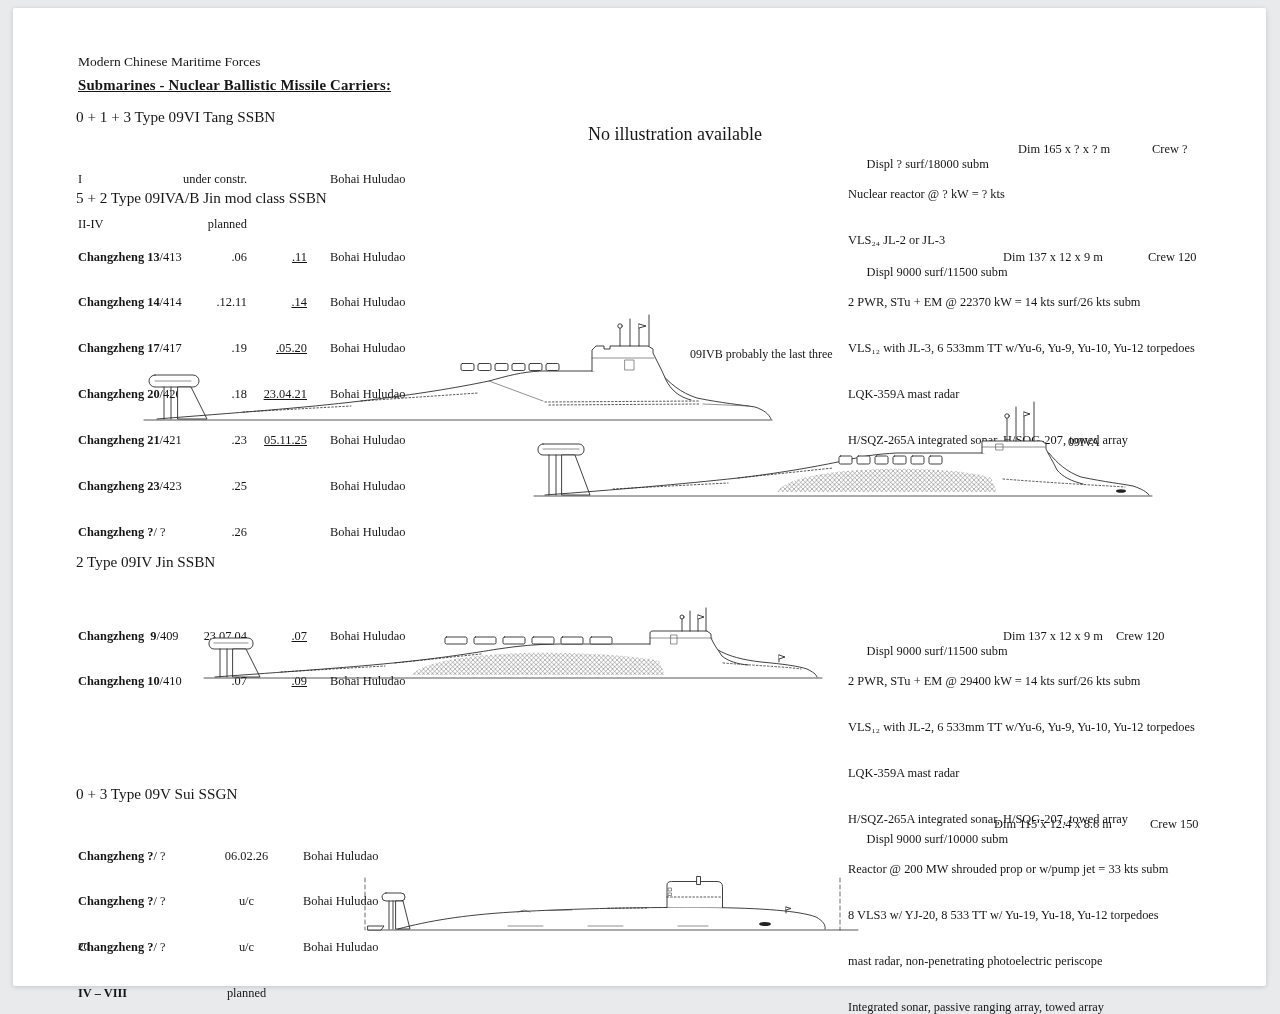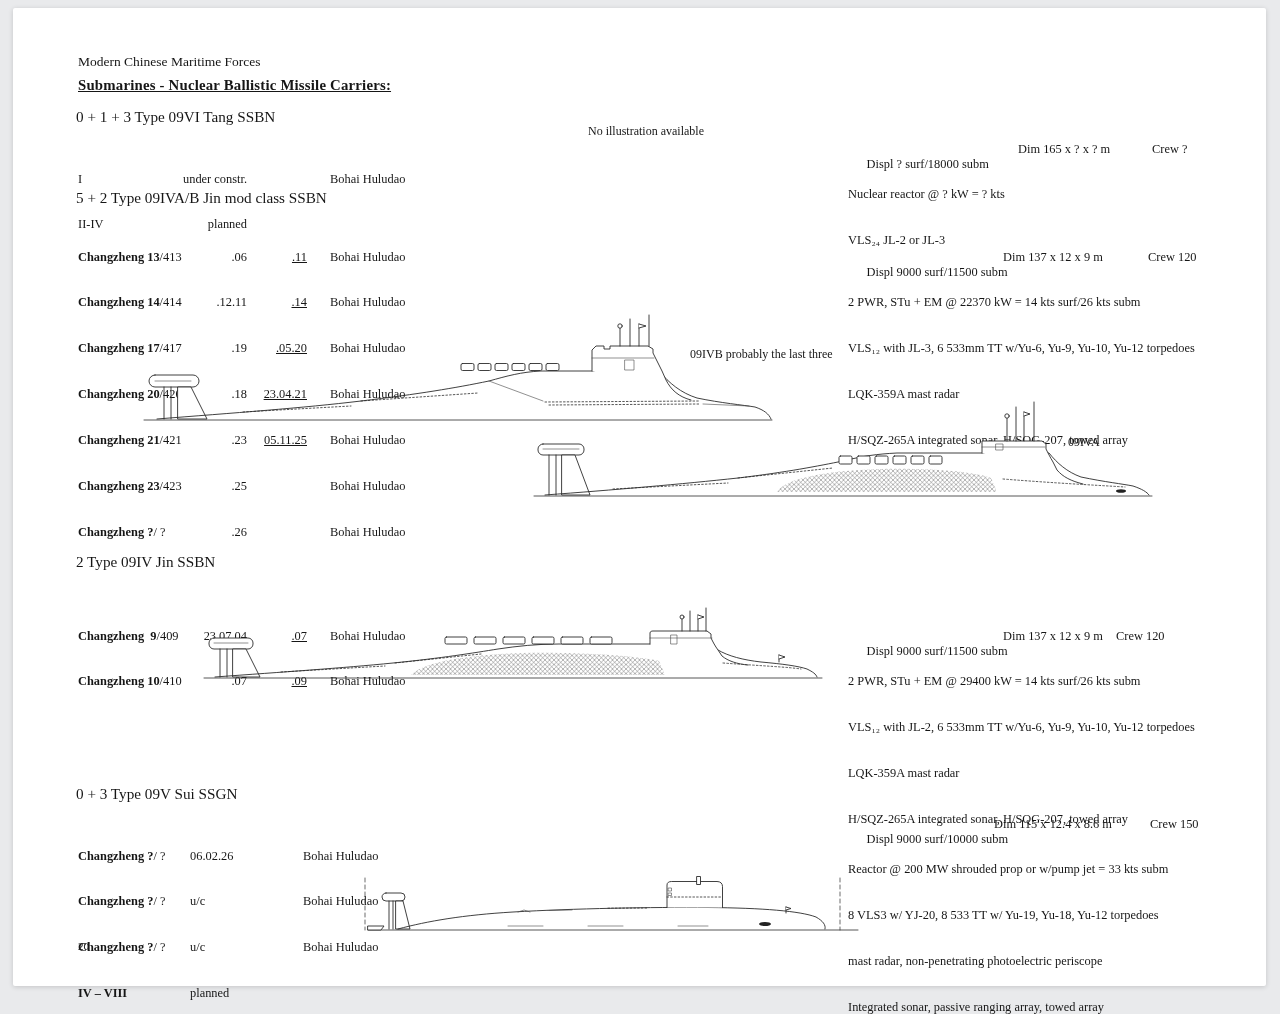--- a/index.html
+++ b/index.html
@@ -3,36 +3,36 @@
 <meta charset="utf-8">
 <style>
   html,body{margin:0;padding:0;}
   body{width:1280px;height:1014px;background:#e9eaec;font-family:"Liberation Serif","DejaVu Serif",serif;color:#161616;}
   #screen{position:relative;width:1280px;height:1014px;overflow:hidden;}
   .page{position:absolute;left:13px;top:8px;width:1253px;height:978px;background:#ffffff;border-radius:2px;box-shadow:0 1px 5px rgba(0,0,0,0.16);}
   .abs{position:absolute;}
   .running-header{font-size:13.5px;}
   .h-major{font-size:14.8px;font-weight:bold;text-decoration:underline;letter-spacing:0.2px;}
   .h-class{font-size:15.2px;}
-  .note{font-size:12px;}
+  .note{font-size:18px;}
   .pageno{font-size:11px;}
   
   .tbl{font-size:12.4px;line-height:15.3px;white-space:pre;}
   .trow{display:flex;align-items:baseline;}
   .c-name{width:120px;}
   .c-d1{width:49px;text-align:right;}
   .c-d2{width:60px;text-align:right;text-decoration:underline;}
   .c-yard{margin-left:23px;}
   .jin .c-name{width:110px;}
   .jin .c-d1{width:59px;}
   .c-tname{width:100px;}
   .c-status{width:69px;text-align:right;}
   .c-tyard{margin-left:83px;}
   .c-sname{width:112px;}
-  .c-sstat{width:113px;}
+  .c-sstat{width:113px;text-align:center;}
   
   .specs{font-size:12.4px;line-height:15.3px;white-space:pre;}
   .spec1{position:relative;height:15.3px;}
   .sp-dim,.sp-crew{position:absolute;top:0;}
   .dlabel{font-size:12px;}
   
   .d path,.d line,.d rect,.d circle,.d ellipse{stroke:#2b2b2b;stroke-width:0.9;fill:none;stroke-linejoin:round;stroke-linecap:round;}
   .d .thin{stroke-width:0.6;stroke:#474747;}
   .d .dots{stroke-dasharray:1.6,2.1;stroke-width:0.8;}
   .d .dash{stroke-dasharray:4,3;stroke-width:0.7;}

